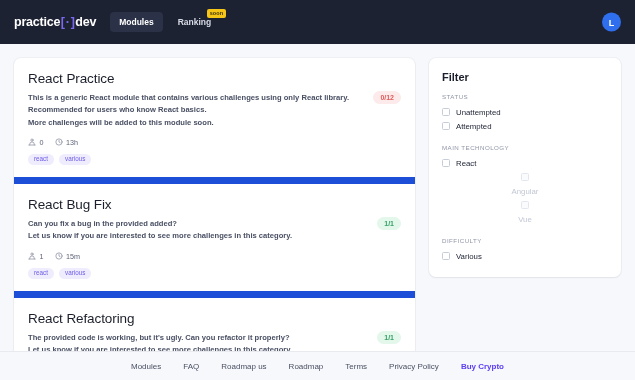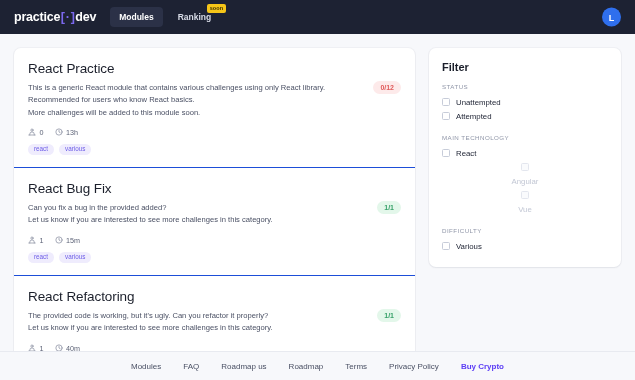--- a/index.html
+++ b/index.html
@@ -12,21 +12,21 @@
 
   body {
     font-family: "Liberation Sans", sans-serif;
     background: #f7f8fb;
     color: #1f2330;
     -webkit-font-smoothing: antialiased;
   }
 
   
   .topbar {
-    height: 34px;
+    height: 44px;
     background: #1d2233;
     display: flex;
     align-items: center;
     padding: 0 14px;
     position: relative;
   }
 
   .logo {
     font-size: 12.5px;
     font-weight: 700;
@@ -113,38 +113,38 @@
     box-shadow: 0 1px 2px rgba(22,28,45,0.06), 0 0 0 1px rgba(22,28,45,0.035);
   }
 
   
   .module {
     padding: 13px 14px 12px 14px;
     position: relative;
     cursor: pointer;
   }
   .module + .module {
-    border-top: 1px solid #1d4ed8;
+    border-top: 7px solid #1d4ed8;
   }
 
   .module-title {
     font-size: 13.5px;
     font-weight: 400;
     color: #1b1f2b;
     letter-spacing: -0.1px;
     margin-bottom: 6px;
   }
 
   .module-desc {
     font-size: 7.6px;
     line-height: 1.62;
     color: #4a5064;
     max-width: 330px;
   }
-  .module-desc p { margin: 0; }
+  .module-desc p { margin: 0; font-weight: bold; }
 
   .module-meta {
     display: flex;
     align-items: center;
     gap: 11px;
     margin-top: 9px;
   }
   .meta-item {
     display: flex;
     align-items: center;

